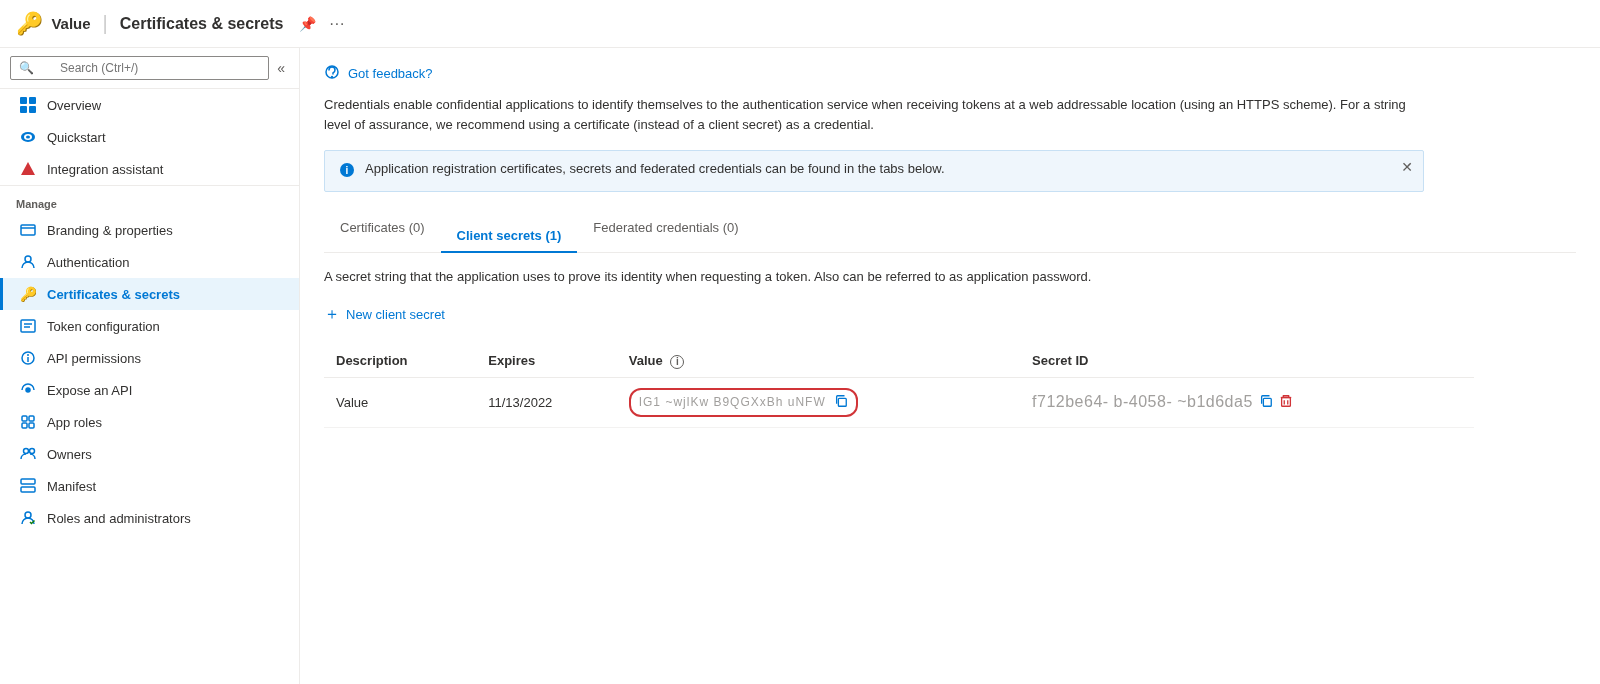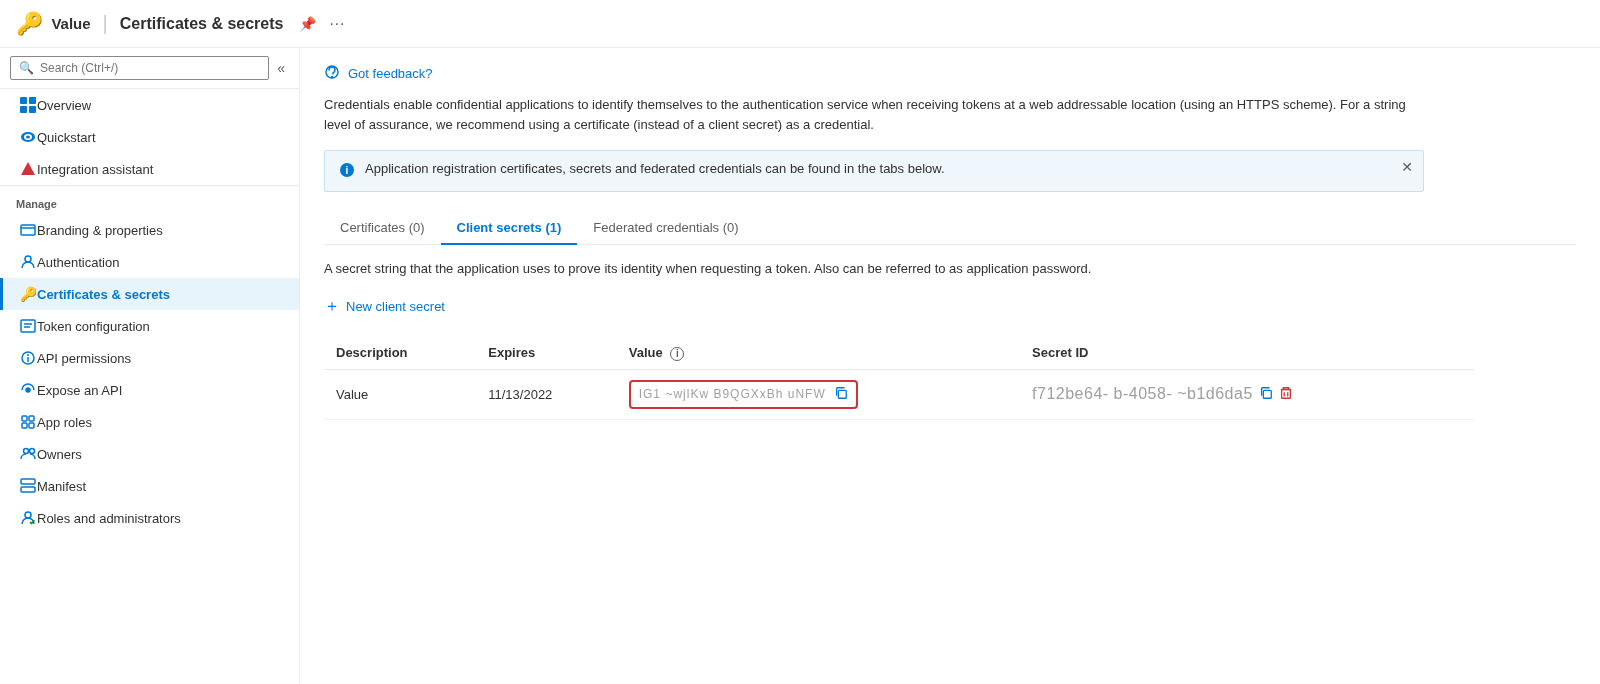--- a/index.html
+++ b/index.html
@@ -54,40 +54,41 @@
       gap: 6px;
       background: #fff;
     }
     .sidebar-search input {
       border: none;
       outline: none;
       font-size: 12px;
       color: #605e5c;
       width: 100%;
       background: transparent;
+      margin-left: 20px;
     }
     .sidebar-collapse-btn {
       color: #605e5c;
       font-size: 14px;
       cursor: pointer;
       padding: 4px;
     }
 
     .sidebar-nav {
       overflow-y: auto;
       flex: 1;
     }
 
     .sidebar-item {
       display: flex;
       align-items: center;
       padding: 8px 16px;
       cursor: pointer;
       color: #323130;
-      gap: 0;
+      gap: 10px;
       font-size: 13px;
       border-left: 3px solid transparent;
     }
     .sidebar-item.active {
       background: #e8f4fc;
       border-left: 3px solid #0078d4;
       color: #0078d4;
       font-weight: 600;
     }
     .sidebar-item .item-icon { width: 18px; display: flex; align-items: center; justify-content: center; flex-shrink: 0; }
@@ -162,20 +163,21 @@
       font-size: 13px;
       color: #605e5c;
       border-bottom: 2px solid transparent;
       margin-bottom: -1px;
       white-space: nowrap;
     }
     .tab.active {
       color: #0078d4;
       border-bottom: 2px solid #0078d4;
       font-weight: 600;
+      margin-top: 8px;
     }
 
     .secret-description {
       font-size: 13px;
       color: #323130;
       margin-bottom: 16px;
       max-width: 900px;
     }
 
     .add-btn {
@@ -207,21 +209,21 @@
       border-bottom: 1px solid #edebe9;
     }
     .secrets-table td {
       padding: 10px 12px;
       border-bottom: 1px solid #f3f2f1;
       vertical-align: middle;
     }
 
     .value-cell-highlight {
       border: 2px solid #d13438;
-      border-radius: 4px;
+      border-radius: 12px;
       display: inline-flex;
       align-items: center;
       gap: 8px;
       padding: 4px 8px;
       background: #fff;
     }
     .value-masked {
       color: #a19f9d;
       font-size: 12px;
       letter-spacing: 1px;

